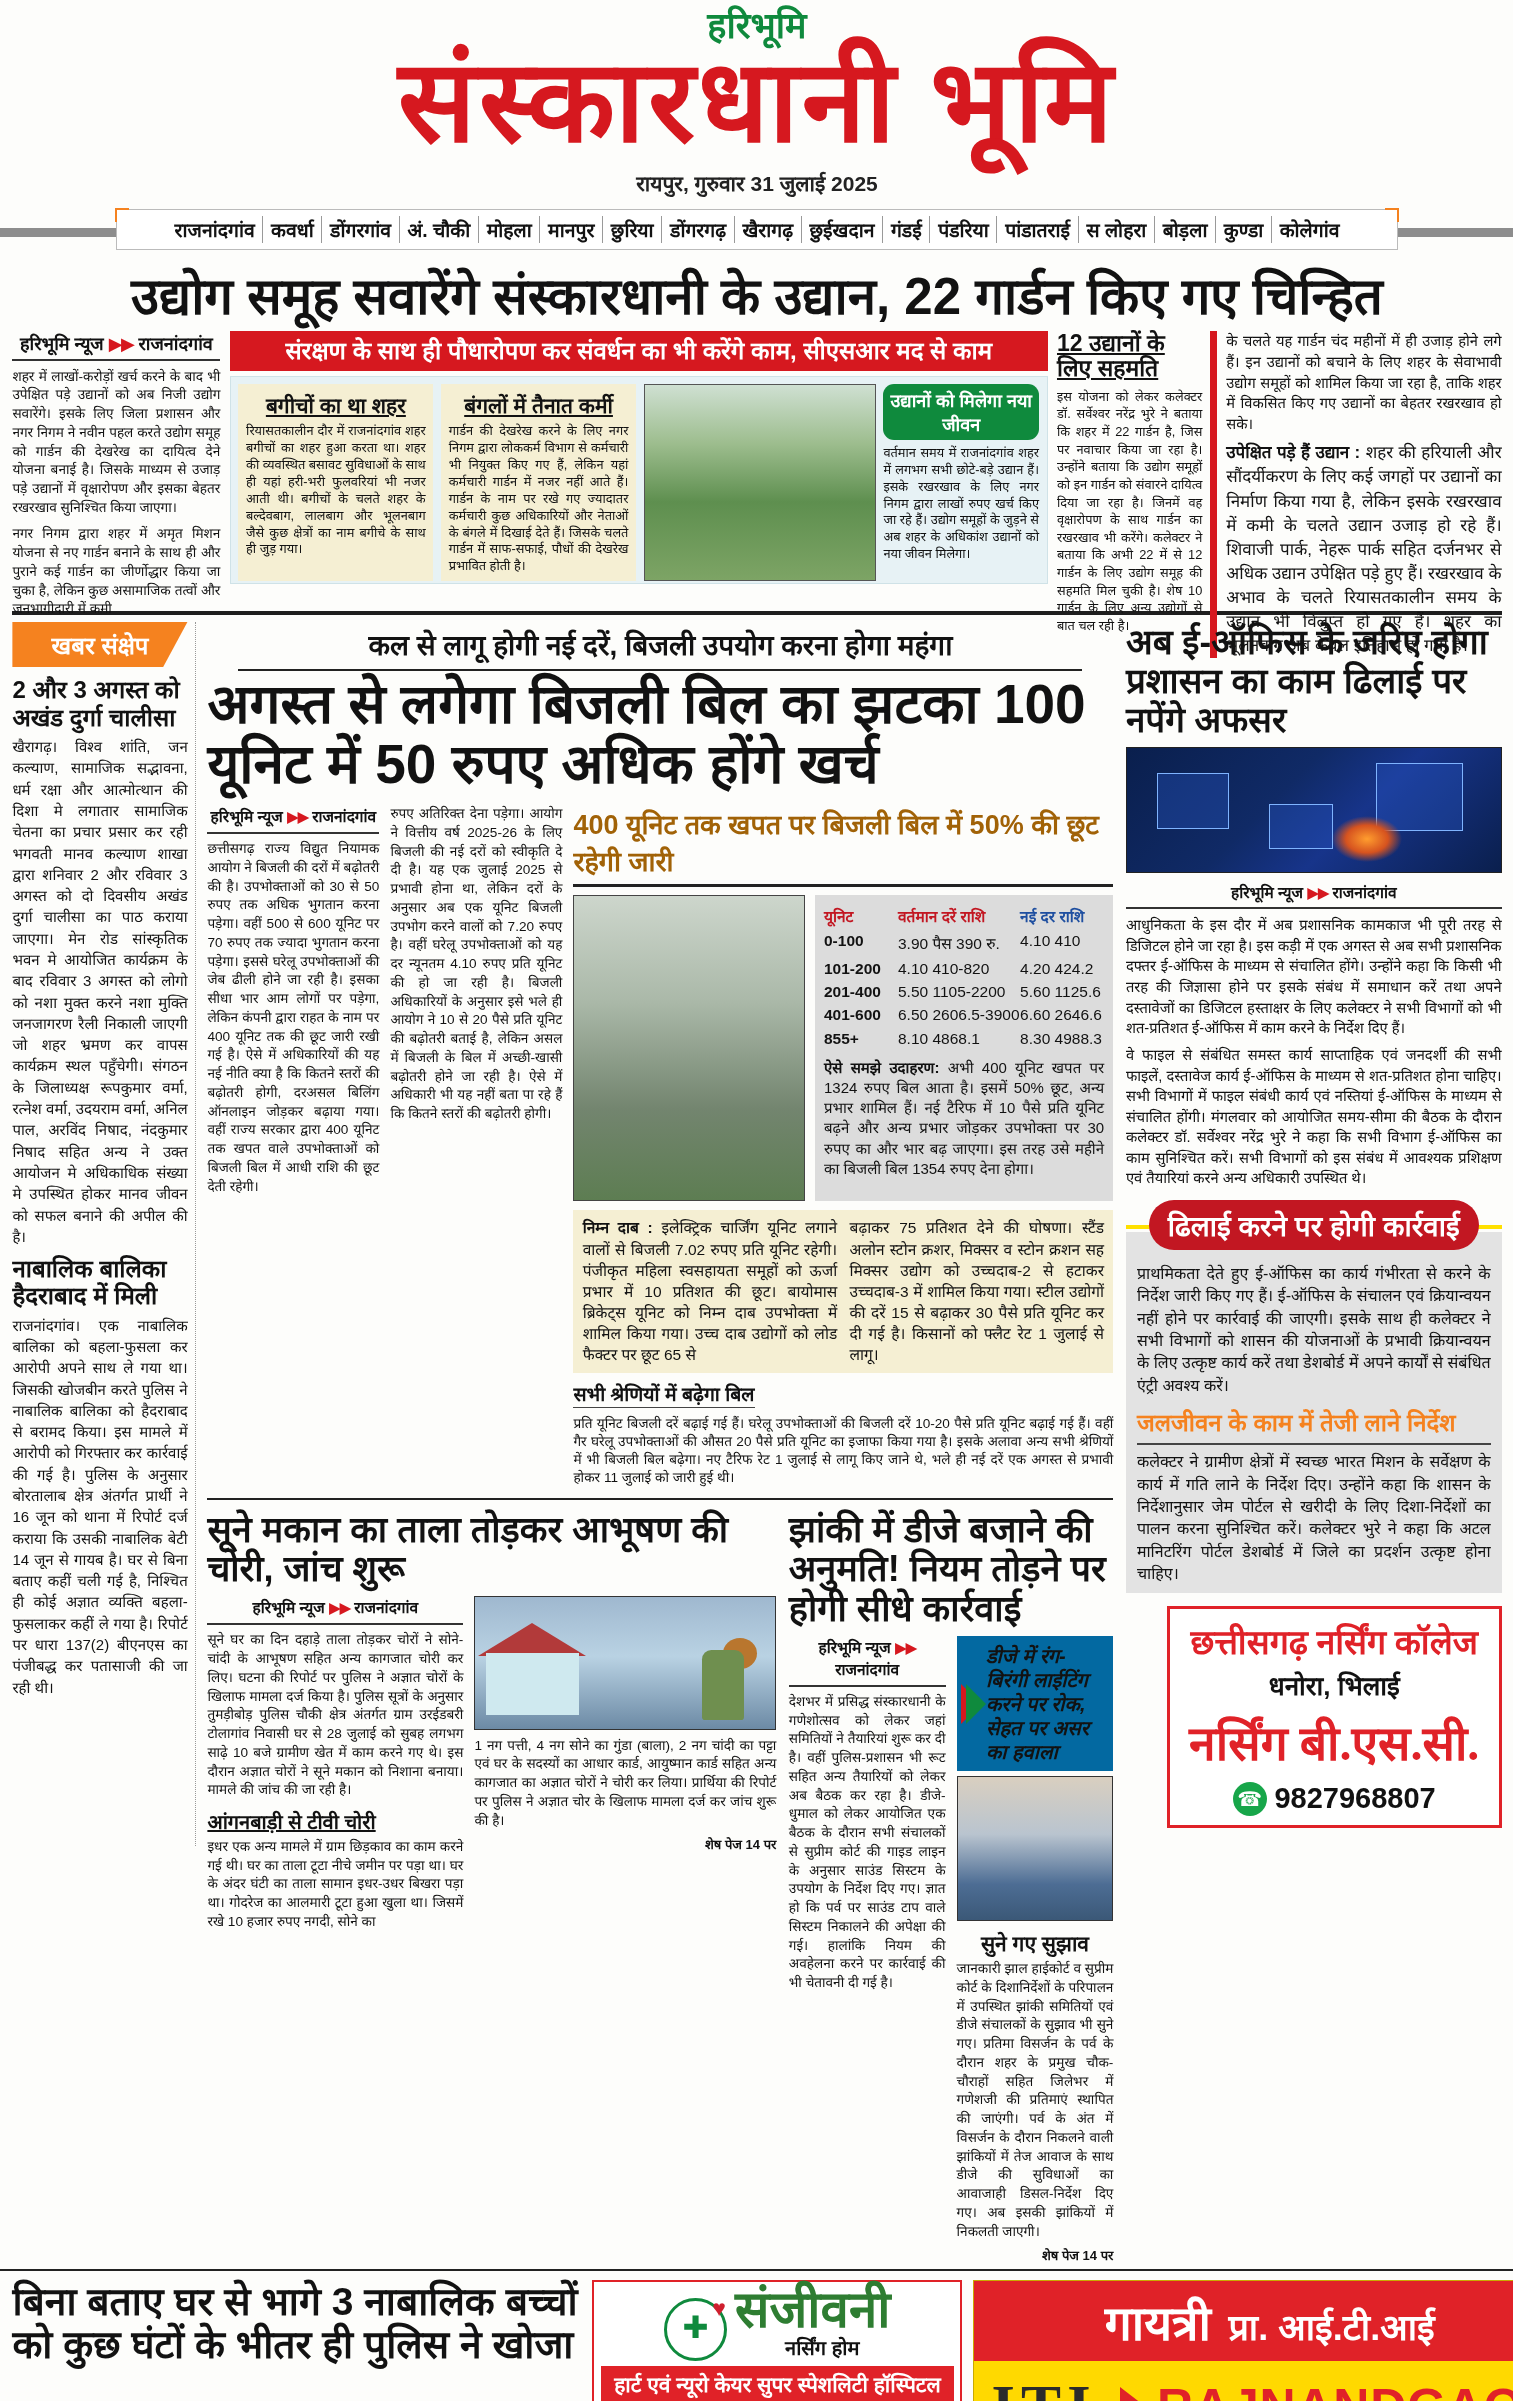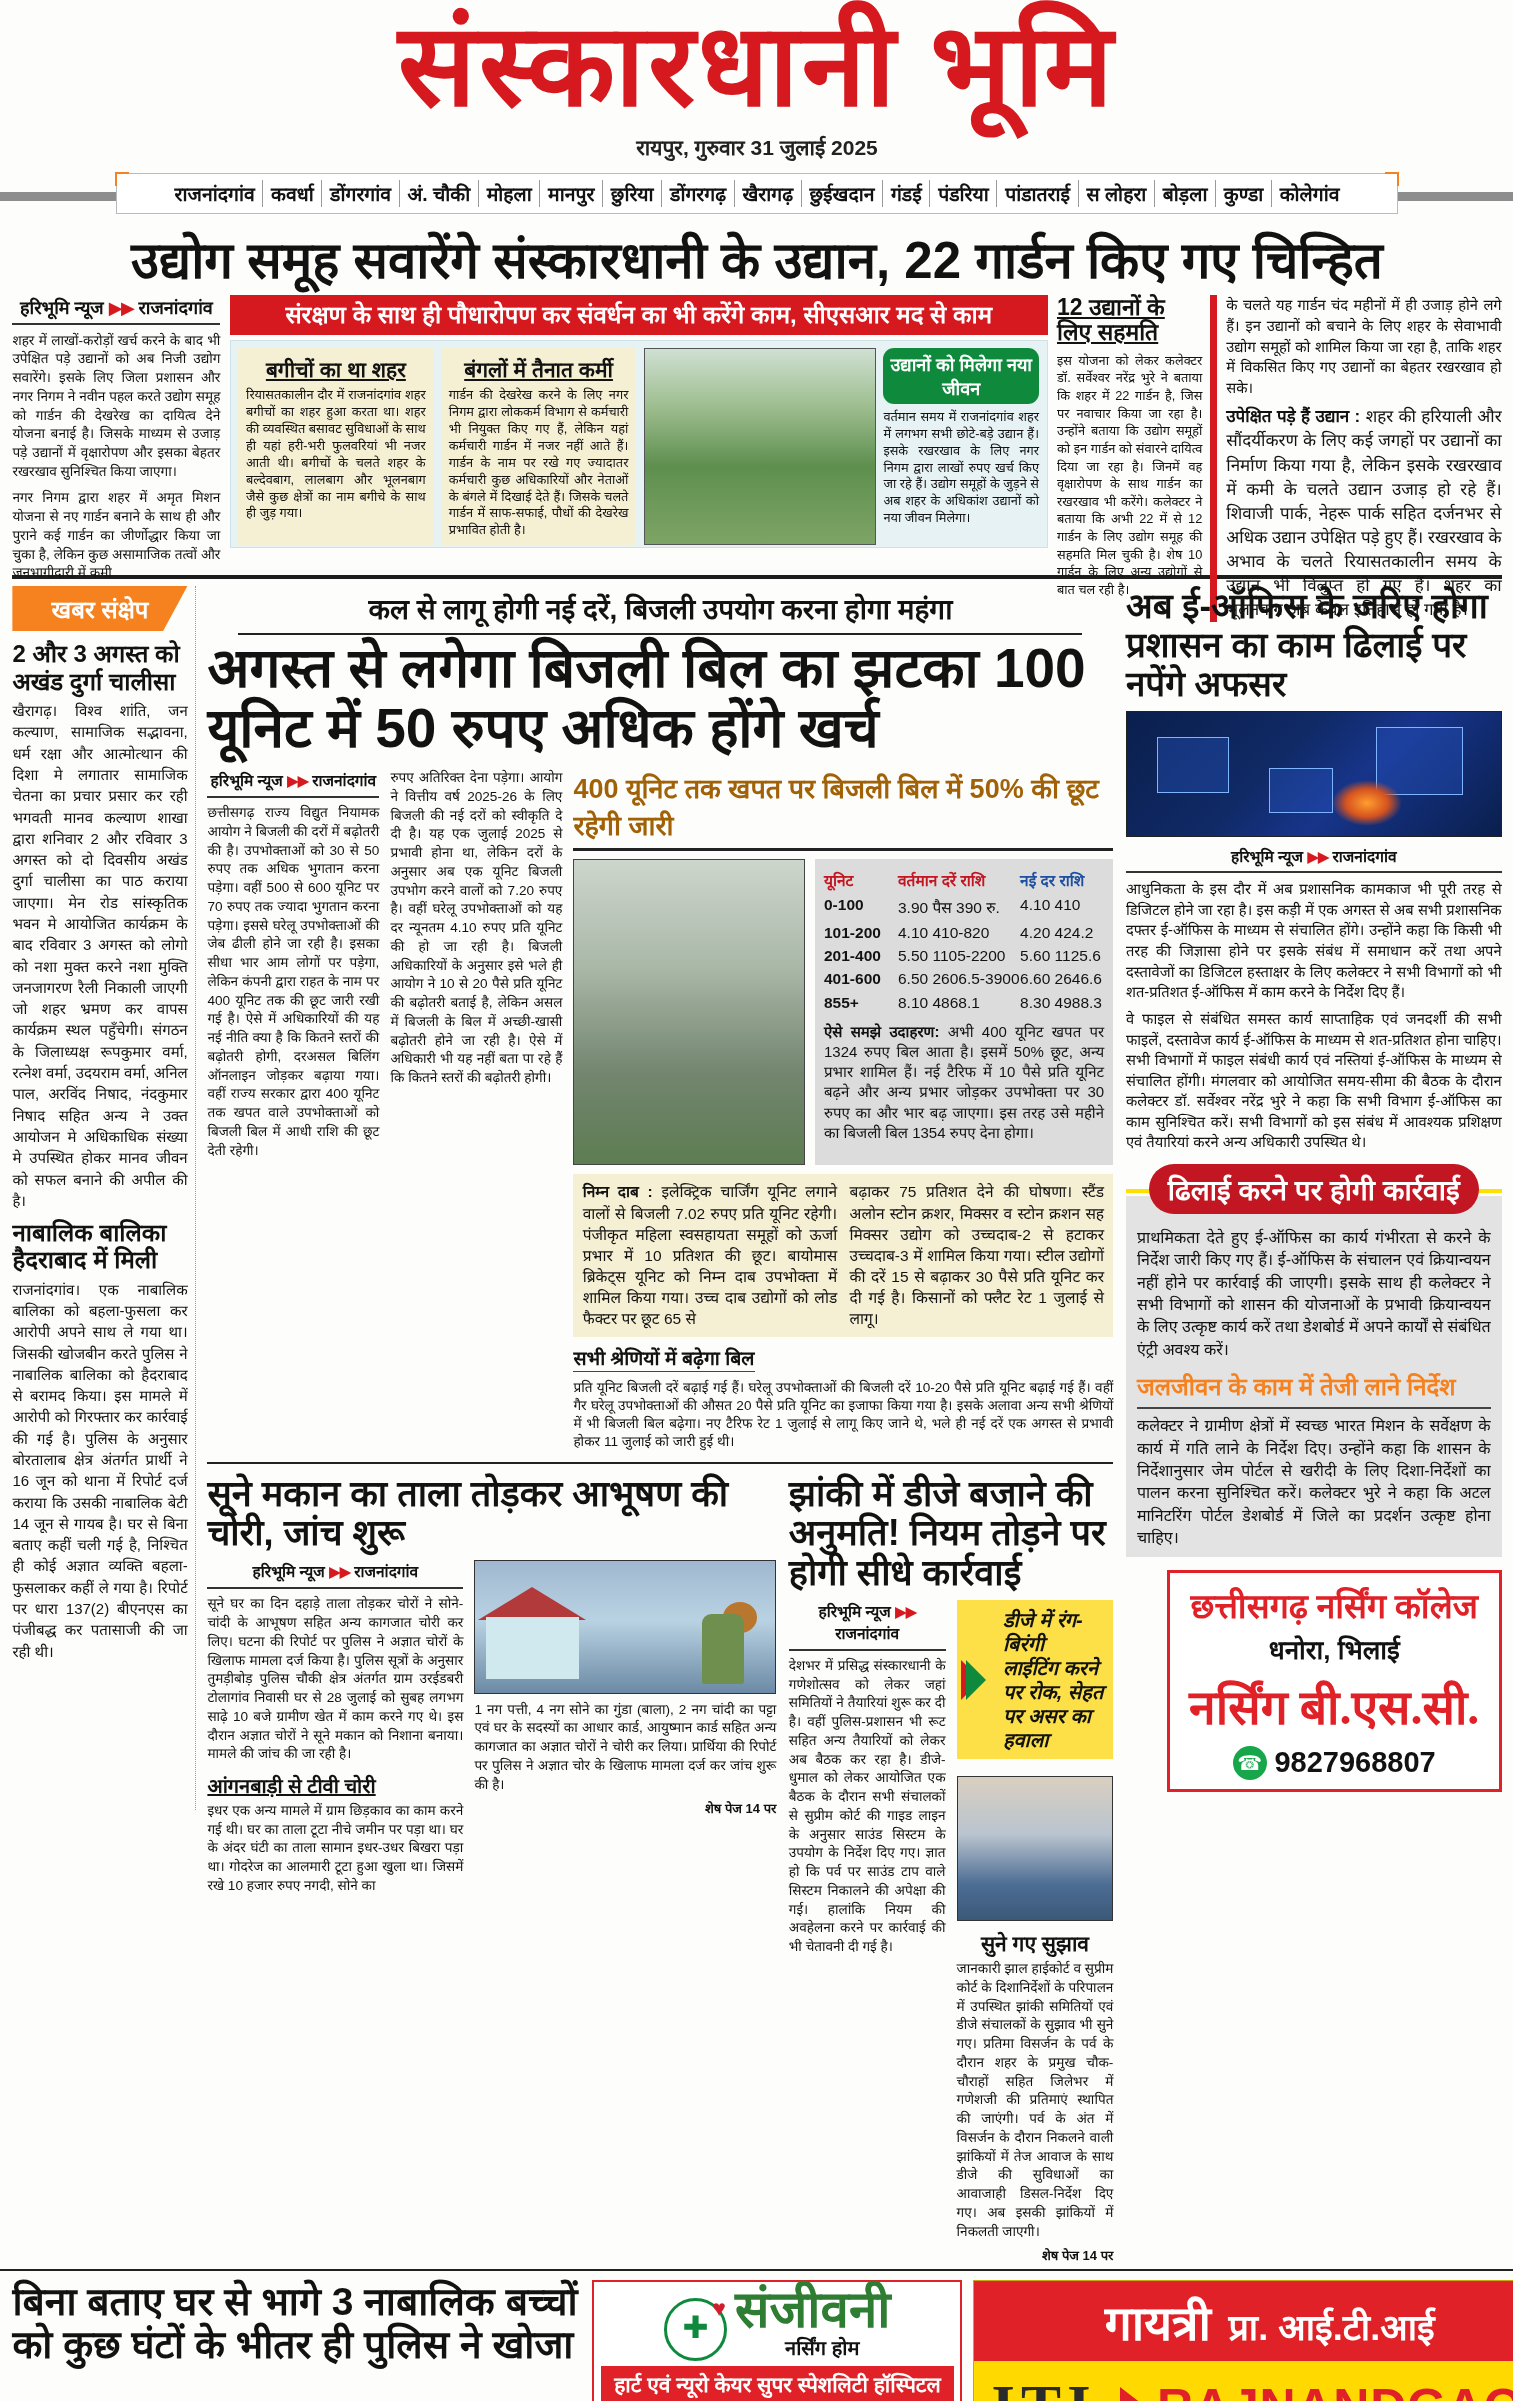--- a/index.html
+++ b/index.html
@@ -72,21 +72,21 @@
   
   .bottom-row{display:grid;grid-template-columns:569px 1fr;gap:12.4px;margin-top:11px;border-top:2.3px solid #222;padding-top:7.7px;}
   .st-headline{font-size:36px;font-weight:bold;line-height:1.1;margin:1.5px 0 7.7px;}
   .two-col{display:grid;grid-template-columns:256px 1fr;gap:11px;}
   .burglar-illo{background:linear-gradient(180deg,#9fb8cf 0%,#b9d2e3 45%,#6c8aa5 100%);height:132px;border:1.5px solid #333;position:relative;overflow:hidden;}
   .burglar-house{position:absolute;left:11px;bottom:14px;width:93px;height:62px;background:#cfe9ef;}
   .burglar-roof{position:absolute;left:3.1px;bottom:73px;width:0;height:0;border-left:54px solid transparent;border-right:54px solid transparent;border-bottom:33px solid #b23a3a;}
   .burglar-man{position:absolute;right:31px;bottom:9.3px;width:42px;height:70px;background:#6f8f4f;border-radius:9.3px 9.3px 3.1px 3.1px;}
   .burglar-sack{position:absolute;right:18.6px;bottom:60px;width:34px;height:31px;background:#b9762e;border-radius:50%;}
   .mini-sub-t{font-size:20px;font-weight:bold;text-decoration:underline;margin:7.7px 0 3.1px;}
-  .hl-box{background:#fde047;padding:7.7px 9.3px;display:flex;gap:17px;align-items:center;margin-bottom:17px;}
+  .hl-box{background:#0369a1;padding:7.7px 9.3px;display:flex;gap:0;align-items:center;margin-bottom:5px;}
   .hl-arrow{width:0;height:0;border-top:20px solid transparent;border-bottom:20px solid transparent;border-left:20px solid #0f8a3d;position:relative;filter:drop-shadow(-4.6px 0 0 #d6181f);}
   .hl-text{font-size:20px;font-weight:bold;font-style:italic;line-height:1.2;}
   .meeting-photo{background:linear-gradient(180deg,#d9cfc0 0%,#b9c4cf 40%,#4d6d94 75%,#3b5877 100%);height:143px;border:1.5px solid #333;}
   .sug-t{font-size:21px;font-weight:bold;text-align:center;margin:7.7px 0 3.1px;}
   .jump{font-size:13px;font-weight:bold;text-align:right;margin-top:4.6px;}
   
   .aside-right{padding-left:1.5px;}
   .eo-headline{font-size:35px;font-weight:bold;line-height:1.12;margin:0 0 7.7px;}
   .tech-photo{background:linear-gradient(135deg,#0a1f4d 0%,#102a66 40%,#17348a 60%,#0a1f4d 100%);height:124px;border:0.8px solid #222;position:relative;overflow:hidden;}
   .tech-glow{position:absolute;left:55%;top:55%;width:70px;height:46px;background:radial-gradient(closest-side,#ff9d2e,#d6531f 60%,transparent 100%);border-radius:50%;}
@@ -125,20 +125,21 @@
   .iti-arrow{width:0;height:0;border-top:20px solid transparent;border-bottom:20px solid transparent;border-left:26px solid #e02228;}
   .iti-city{color:#e02228;font-size:50px;font-weight:bold;letter-spacing:0.8px;}
   .vtxt{font-size:13.6px;line-height:1.38;}
 </style>
 </head>
 <body>
 
 <div class="page">
 
   <header class="masthead">
+    <div class="logo-small">हरिभूमि</div>
     <div class="logo-big">संस्कारधानी भूमि</div>
     <div class="dateline">रायपुर, गुरुवार 31 जुलाई 2025</div>
     <div class="citybar-zone">
       <div class="citybar-gray"></div>
       <nav class="citybar">
         <span class="city">राजनांदगांव</span>
         <span class="city">कवर्धा</span>
         <span class="city">डोंगरगांव</span>
         <span class="city">अं. चौकी</span>
         <span class="city">मोहला</span>

